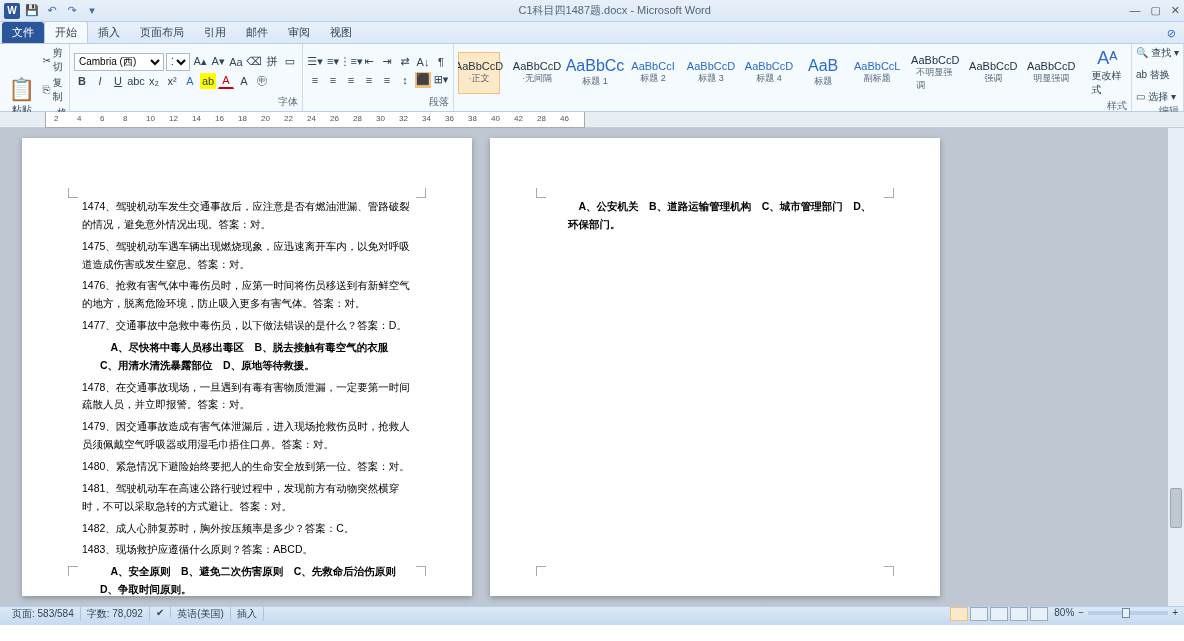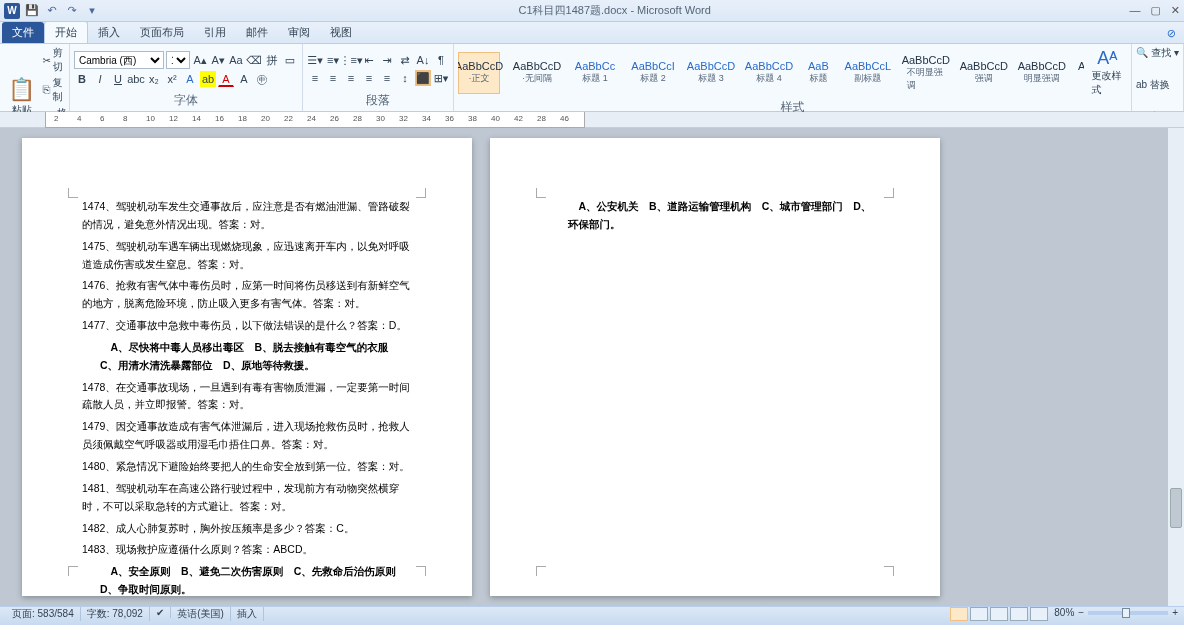--- a/index.html
+++ b/index.html
@@ -9,39 +9,39 @@
 .titlebar .qat { display:flex; gap:4px; }
 .titlebar .qat span { width:16px; height:16px; display:inline-flex; align-items:center; justify-content:center; color:#4a6a9a; }
 .titlebar .title { flex:1; text-align:center; color:#567; }
 .titlebar .winbtns { display:flex; gap:10px; color:#555; }
 .tabbar { height:22px; background:linear-gradient(#e8f0fa,#dce8f6); display:flex; align-items:flex-end; padding:0 2px; border-bottom:1px solid #b8ceed; }
 .tab { padding:3px 10px; color:#345; cursor:pointer; }
 .tab.file { background:#2b579a; color:#fff; border-radius:3px 3px 0 0; }
 .tab.active { background:#f5faff; border:1px solid #b8ceed; border-bottom:none; border-radius:3px 3px 0 0; }
 .ribbon { height:68px; background:#f5faff; display:flex; border-bottom:1px solid #b8ceed; }
 .group { border-right:1px solid #d0dcea; padding:2px 4px; display:flex; flex-direction:column; justify-content:space-between; }
-.group .glabel { text-align:center; color:#567; font-size:12px; }
+.group .glabel { text-align:right; color:#567; font-size:10px; }
 .group .gbody { display:flex; align-items:center; gap:3px; flex:1; }
 .bigbtn { display:flex; flex-direction:column; align-items:center; justify-content:center; padding:2px 4px; color:#345; }
 .bigbtn .icn { font-size:22px; color:#c78b3c; }
 .bigbtn .lbl { font-size:10px; }
 .smallstack { display:flex; flex-direction:column; gap:2px; color:#345; font-size:10px; }
 .smallstack span { display:flex; align-items:center; gap:2px; }
 .fontbox { display:flex; flex-direction:column; gap:2px; }
 .fontrow { display:flex; gap:2px; align-items:center; }
 select.font { height:18px; font-size:10px; border:1px solid #abc; background:#fff; }
 .fontbtn { width:16px; height:16px; border:1px solid transparent; display:inline-flex; align-items:center; justify-content:center; font-size:11px; color:#345; }
 .stylebox { display:flex; gap:16px; overflow:hidden; }
 .styleitem { width:42px; display:flex; flex-direction:column; align-items:center; justify-content:center; border:1px solid transparent; padding:1px; }
 .styleitem.sel { border-color:#f0c080; background:#fde8c8; }
 .styleitem .prev { font-size:11px; color:#234; }
 .styleitem .sn { font-size:9px; color:#567; }
 .styleitem.blue .prev { color:#2a6ac8; }
-.styleitem.big .prev { font-size:11px; }
-.rightbtns { display:flex; flex-direction:column; gap:18px; font-size:10px; color:#345; }
+.styleitem.big .prev { font-size:16px; }
+.rightbtns { display:flex; flex-direction:column; gap:8px; font-size:10px; color:#345; }
 .ruler { height:16px; background:#e8eef5; position:relative; border-bottom:1px solid #ccc; display:flex; }
 .ruler .rbody { margin-left:45px; height:16px; background:#fff; border:1px solid #aaa; border-top:none; position:relative; width:540px; font-size:8px; color:#555; }
 .ruler .tick { position:absolute; top:2px; }
 .docarea { height:478px; background:#bfc8d2; overflow:hidden; display:flex; gap:18px; padding:10px 22px; position:relative; }
 .docarea .vscroll { position:absolute; right:0; top:0; bottom:0; width:16px; background:#e8eef5; }
 .docarea .vscroll .thumb { position:absolute; left:2px; right:2px; top:360px; height:40px; background:#c0c8d2; border:1px solid #9aa; border-radius:2px; }
 .page { width:450px; height:100%; background:#fff; box-shadow:0 2px 6px rgba(0,0,0,.3); padding:60px 60px 30px 60px; font-family:"SimSun",serif; font-size:10.5px; line-height:1.7; color:#000; overflow:hidden; position:relative; }
 .page .corner { position:absolute; width:14px; height:14px; }
 .page .corner::before,.page .corner::after { content:""; position:absolute; background:#aaa; }
 .page .corner.tl { top:46px; left:46px; } .page .corner.tl::before{width:1px;height:10px;left:0;bottom:0;} .page .corner.tl::after{width:10px;height:1px;left:0;bottom:0;}

